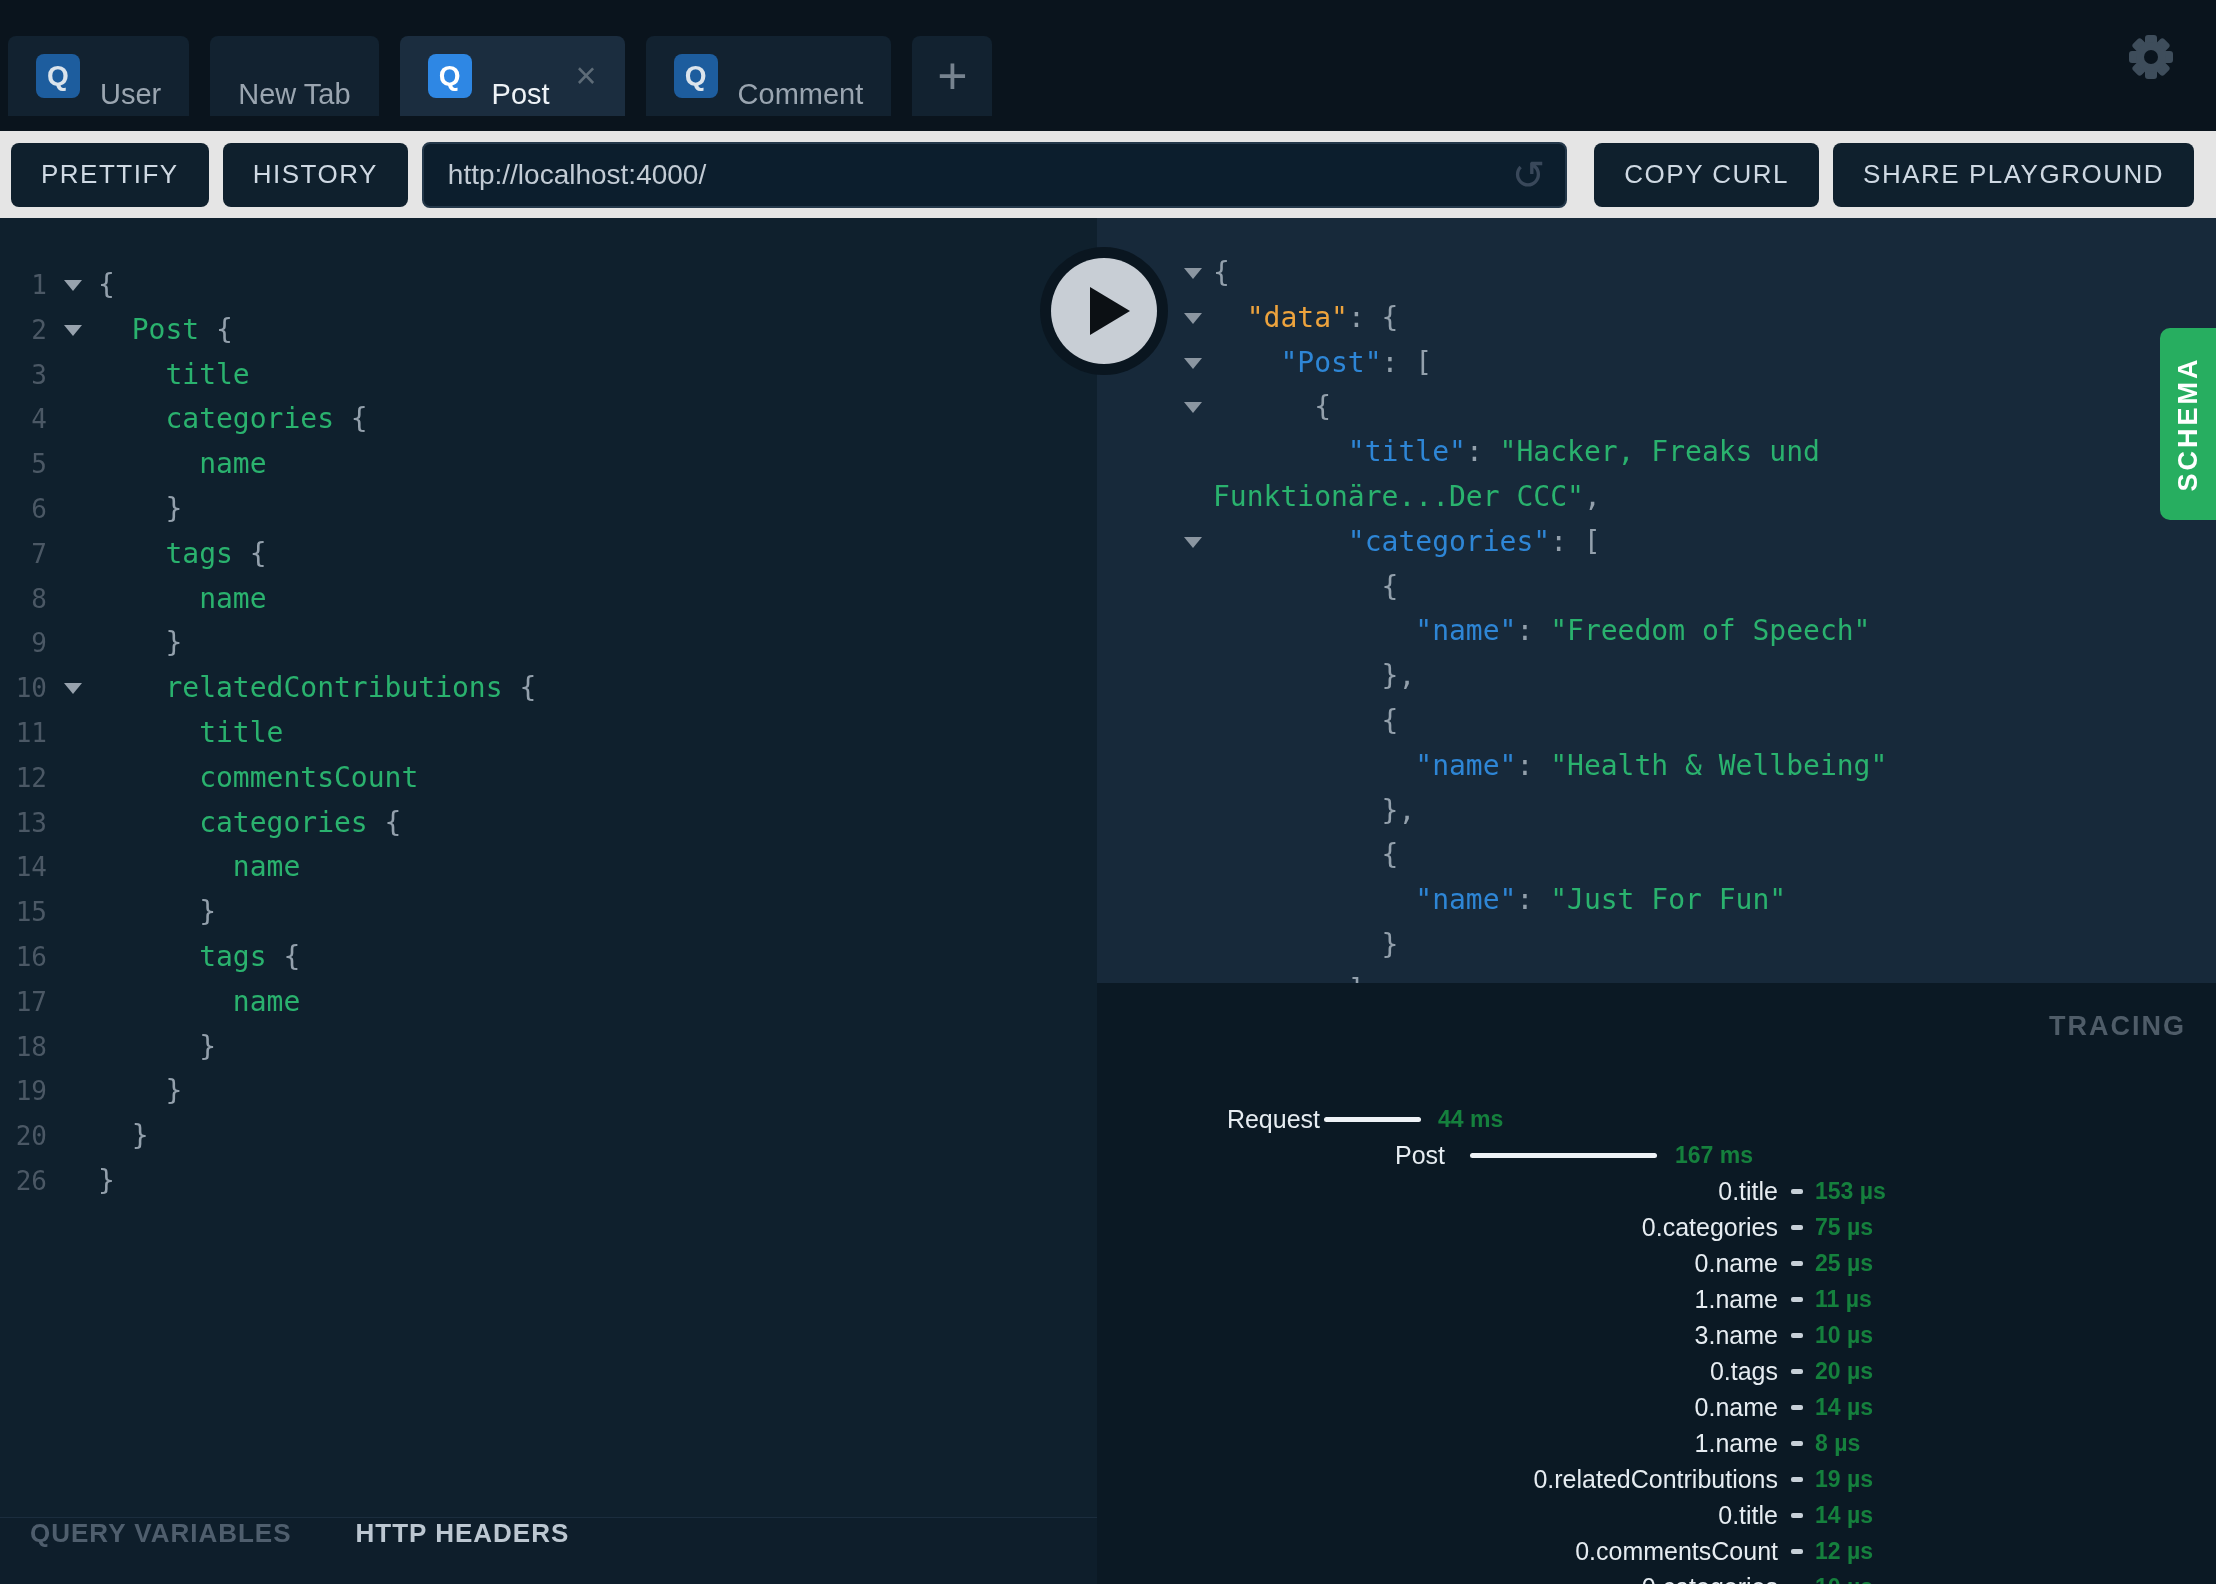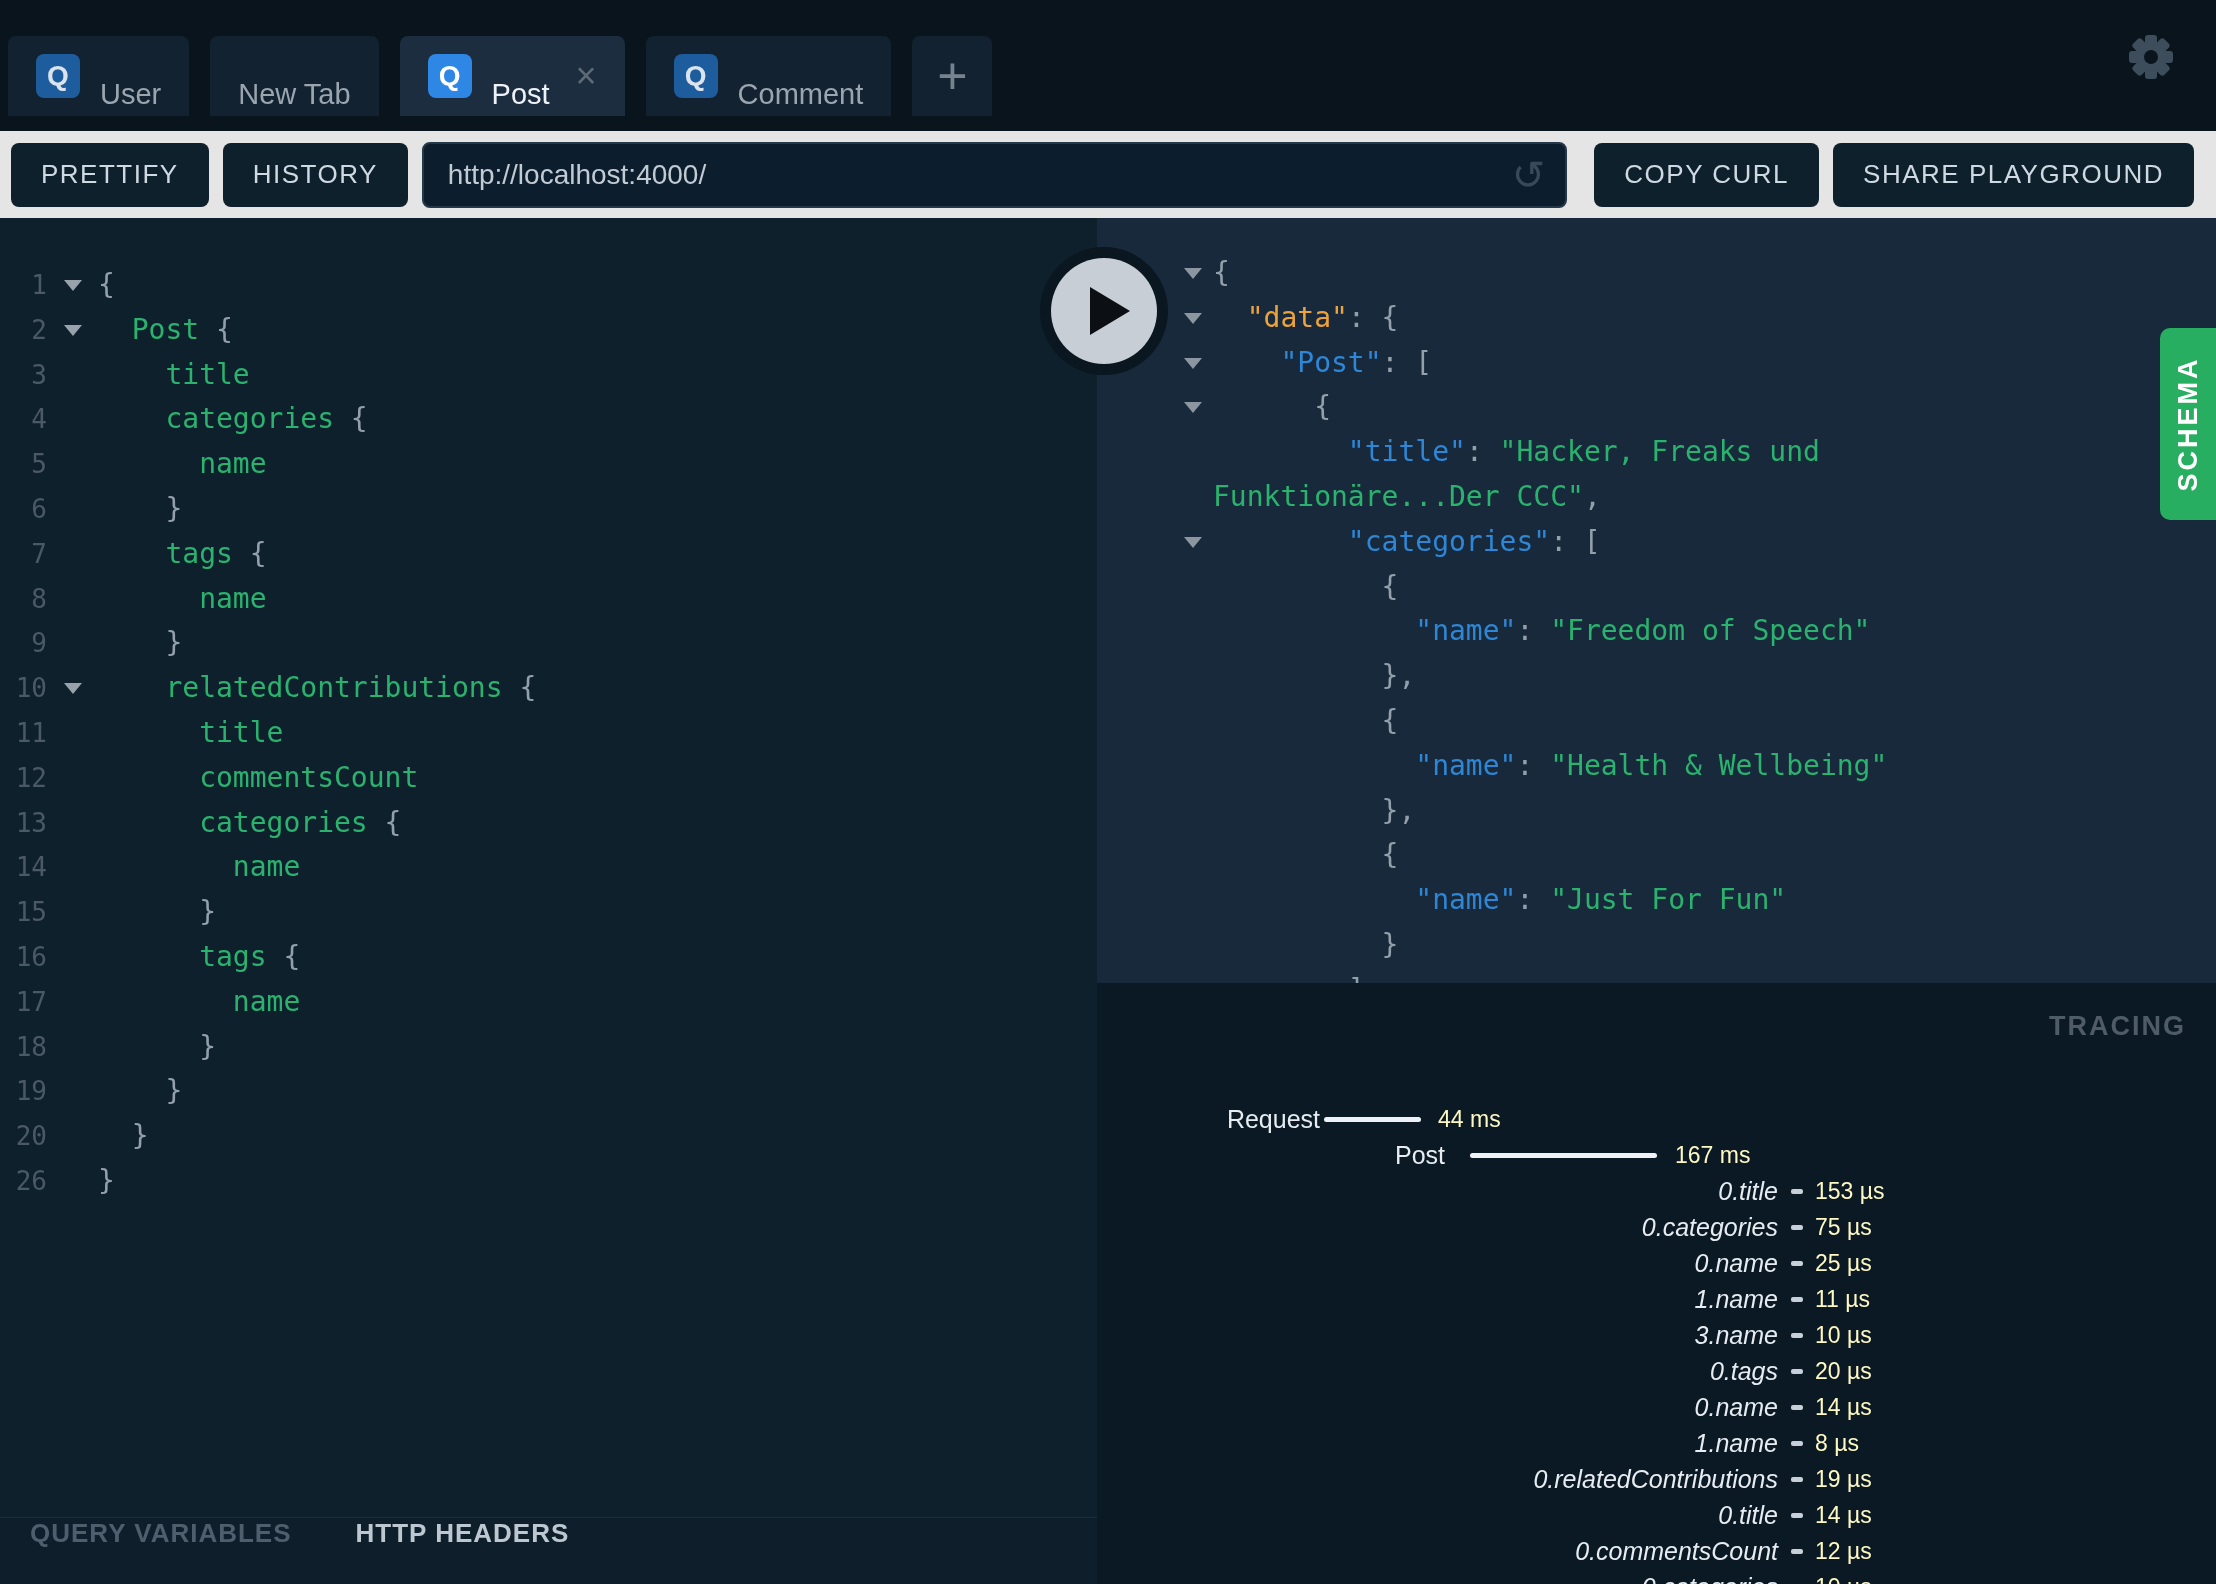--- a/index.html
+++ b/index.html
@@ -67,28 +67,28 @@
         display:flex;align-items:center;justify-content:center;cursor:pointer;z-index:5;}
   .play .disc{width:106px;height:106px;border-radius:50%;background:#c8ced5;display:flex;align-items:center;justify-content:center;}
   .play .ptri{width:0;height:0;border-left:40px solid #0c1014;border-top:24px solid transparent;border-bottom:24px solid transparent;margin-left:12px;}
 
   
   .tracing{position:absolute;left:1097px;top:765px;right:0;bottom:0;background:#0b1924;overflow:hidden;}
   .tr-title{position:absolute;top:28px;right:30px;font-size:27px;font-weight:bold;letter-spacing:2px;color:#4f5c68;}
   .trows{position:absolute;top:118px;left:0;right:0;}
   .trace-row{position:relative;height:36px;}
   .trace-row .lbl{position:absolute;top:0;height:36px;line-height:36px;text-align:right;font-size:25px;color:#e6ecf1;white-space:nowrap;}
-  .row-field .lbl{left:0;width:681px;font-style:italic;}
+  .row-field .lbl{left:0;width:681px;}
   .row-request .lbl{left:0;width:223px;}
   .row-post .lbl{left:0;width:348px;}
   .dash{position:absolute;left:694px;top:16px;width:12px;height:5px;border-radius:2px;background:#c7d0d8;}
   .tbar{position:absolute;top:16px;height:5px;border-radius:3px;background:#eef2f6;}
   .row-request .tbar{left:227px;width:97px;}
   .row-post .tbar{left:373px;width:187px;}
-  .time{position:absolute;top:0;height:36px;line-height:36px;font-size:23px;color:#fef9c3;white-space:nowrap;}
+  .time{position:absolute;top:0;height:36px;line-height:36px;font-size:23px;color:#15803d;white-space:nowrap;font-weight:bold;}
   .row-field .time{left:718px;}
   .row-request .time{left:341px;}
   .row-post .time{left:578px;}
 </style>
 </head>
 <body>
 
 <div class="app">
 
   <div class="tabbar">

